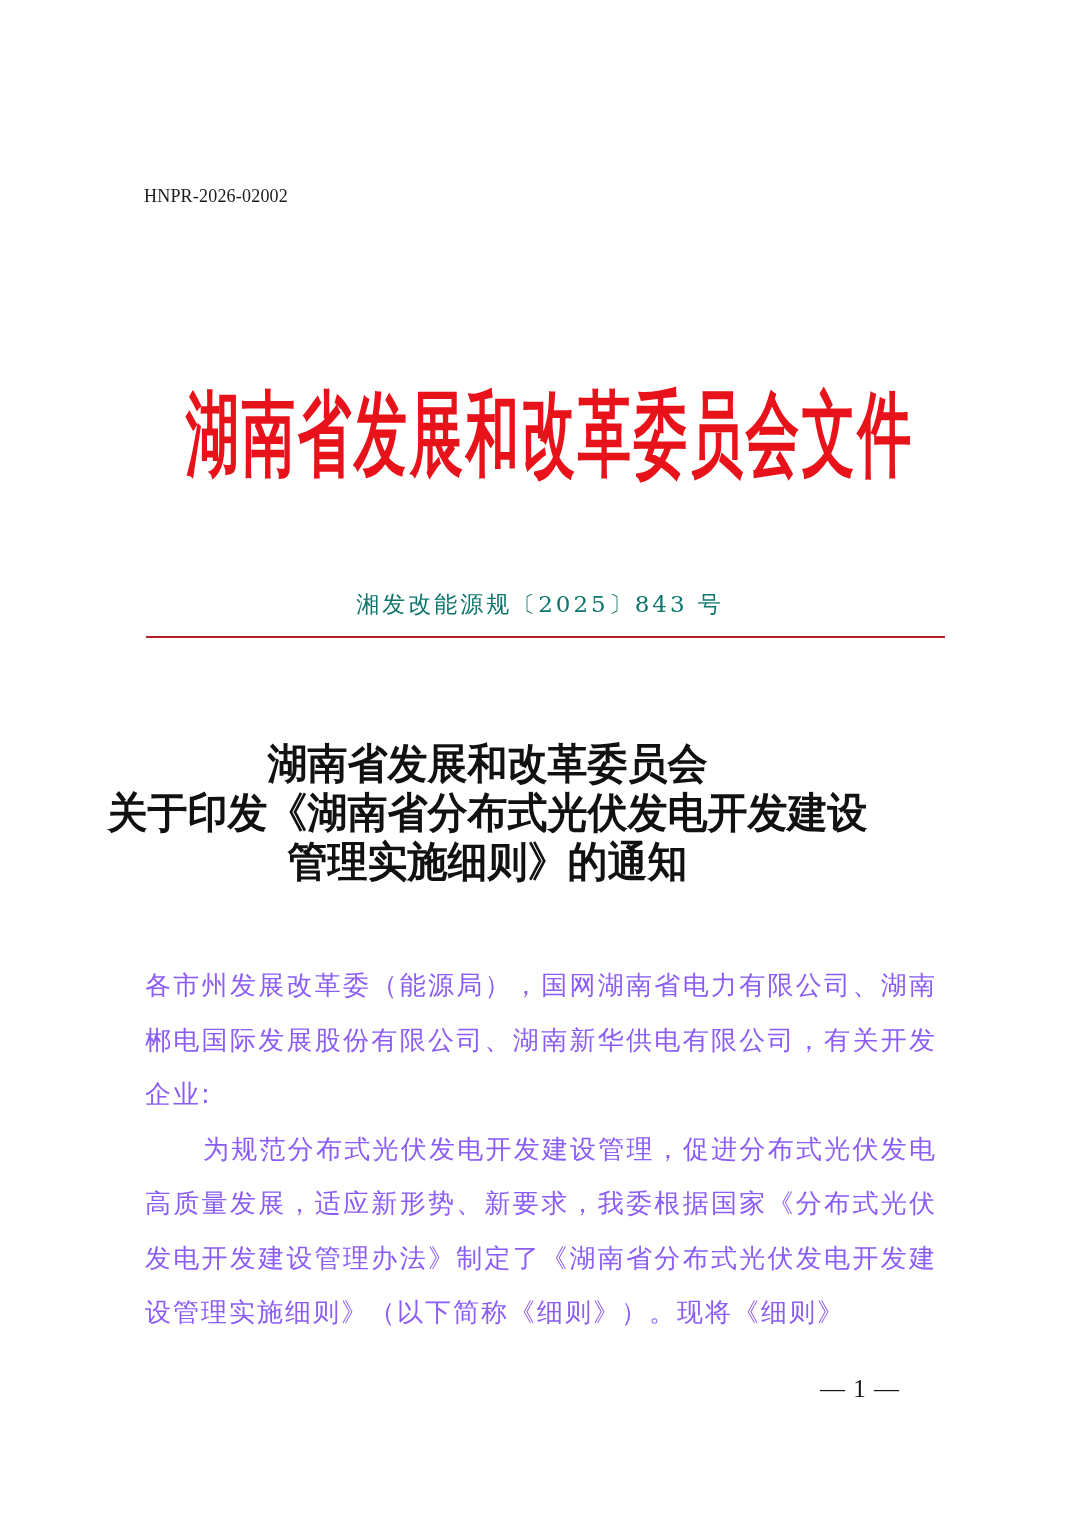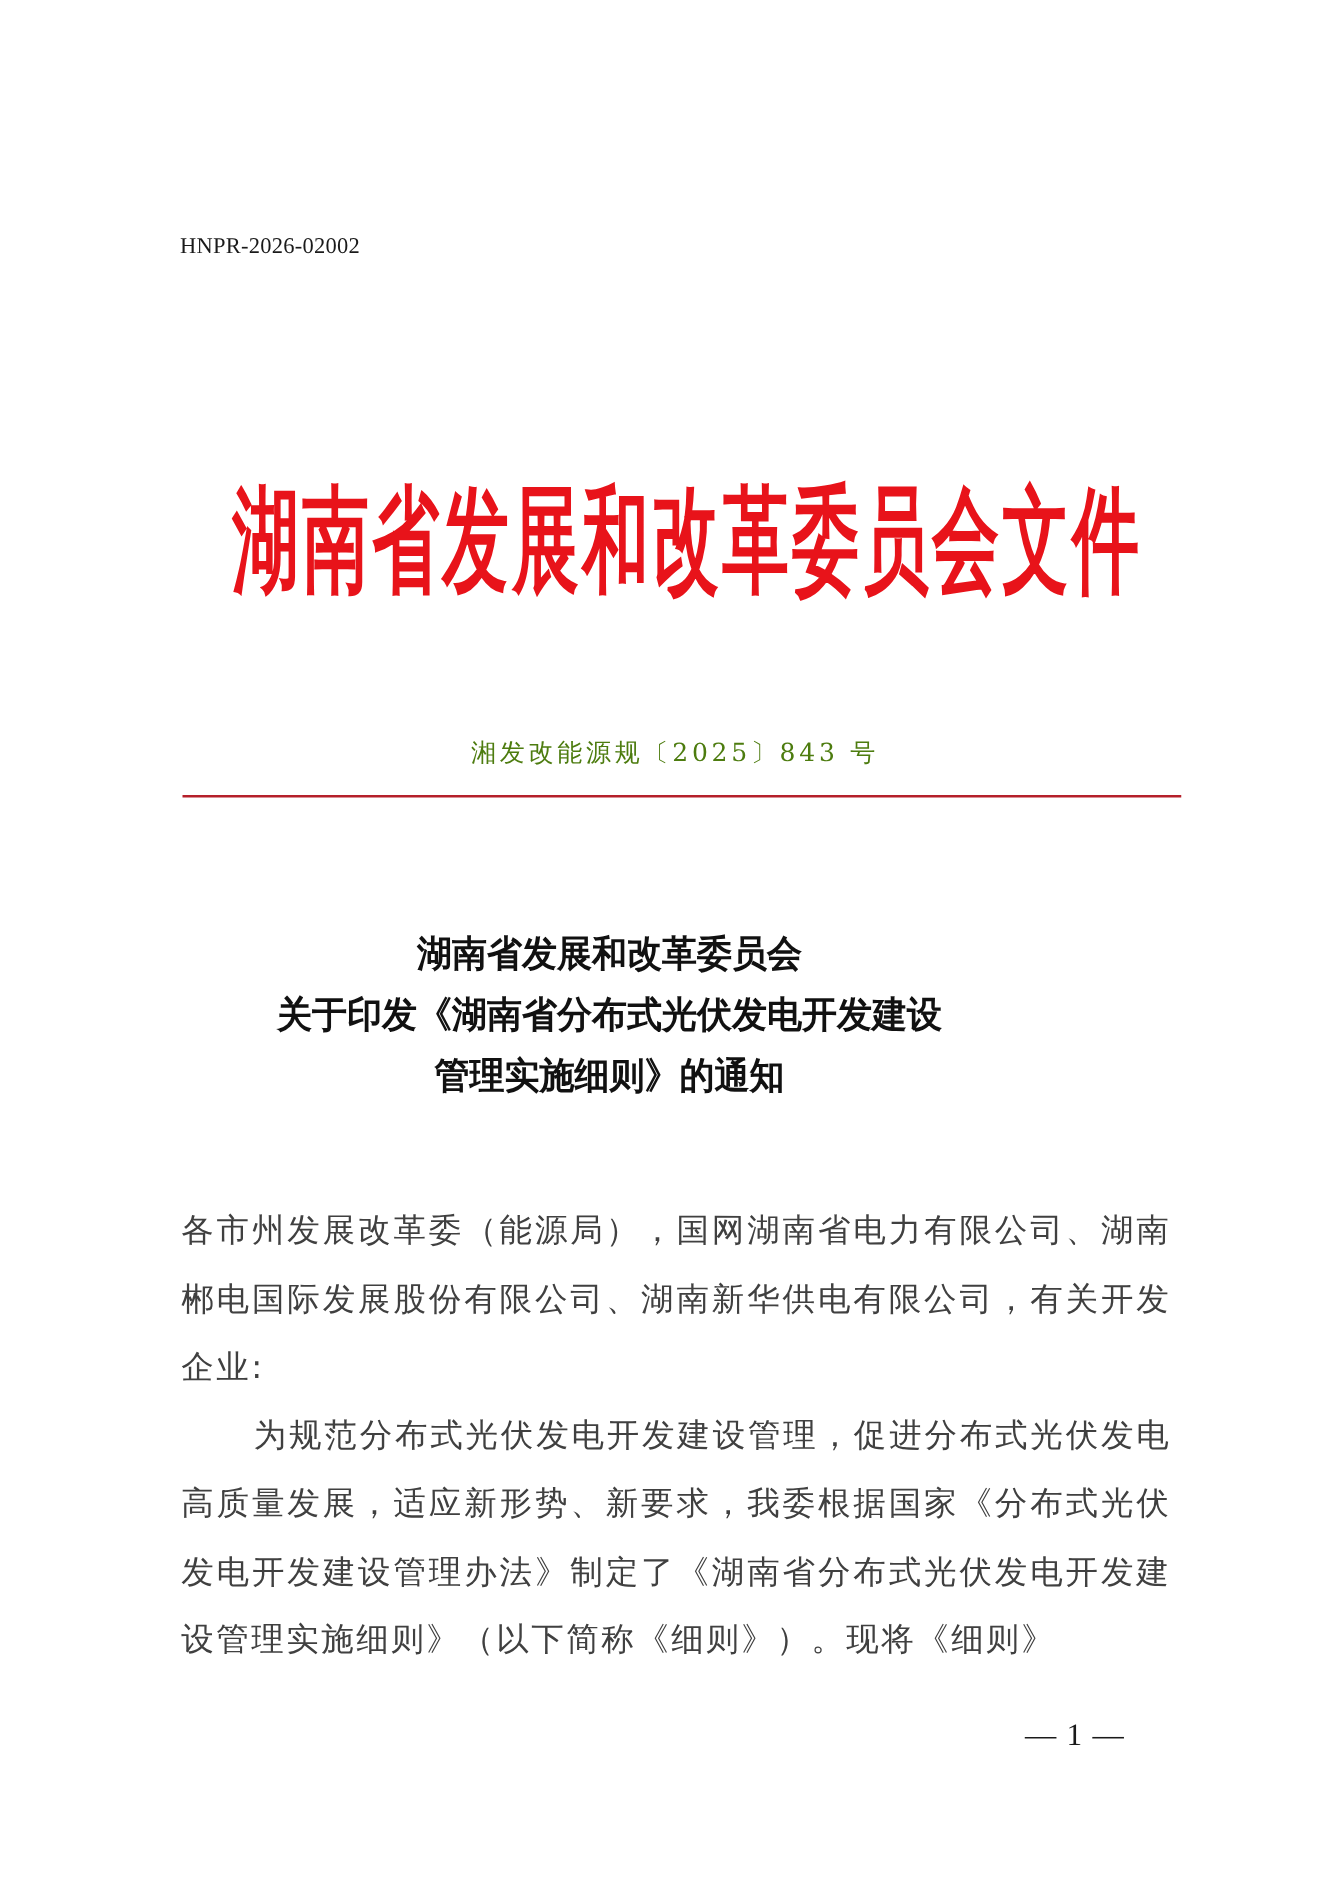--- a/index.html
+++ b/index.html
@@ -45,62 +45,62 @@
       transform-origin: center center;
       width: 56px;
       text-align: center;
     }
     .doc-number {
       position: absolute;
       left: 0;
       width: 1075px;
       top: 589px;
       text-align: center;
-      font-size: 20px;
+      font-size: 23px;
       letter-spacing: 3px;
-      color: #4d7c0f;
+      color: #0f766e;
       padding-left: 5px;
       box-sizing: border-box;
     }
     .red-rule {
       position: absolute;
       left: 146px;
       top: 636px;
       width: 799px;
       height: 2px;
       background: #b5202a;
     }
     .title-block {
       position: absolute;
       left: 0;
       width: 969px;
       top: 738px;
       text-align: center;
       font-family: "DejaVu Serif", "Liberation Serif", serif;
       font-weight: bold;
-      font-size: 28px;
+      font-size: 40px;
       line-height: 49px;
       color: #111111;
     }
     .title-line {
       display: block;
       transform: scaleY(1.05);
     }
     .title-line.l1 { padding-left: 6px; }
     .title-line.l2 { padding-left: 6px; }
     .title-line.l3 { padding-left: 6px; }
     .body-text {
       position: absolute;
       left: 145px;
       top: 958px;
       width: 792px;
       font-family: "DejaVu Sans", "Liberation Sans", sans-serif;
       font-size: 26px;
       line-height: 54.5px;
-      color: #404040;
+      color: #8b5cf6;
       text-align: justify;
       text-justify: inter-character;
     }
     .body-text p {
       margin: 0;
       letter-spacing: 2px;
     }
     .body-text .indent {
       text-indent: 58px;
     }

